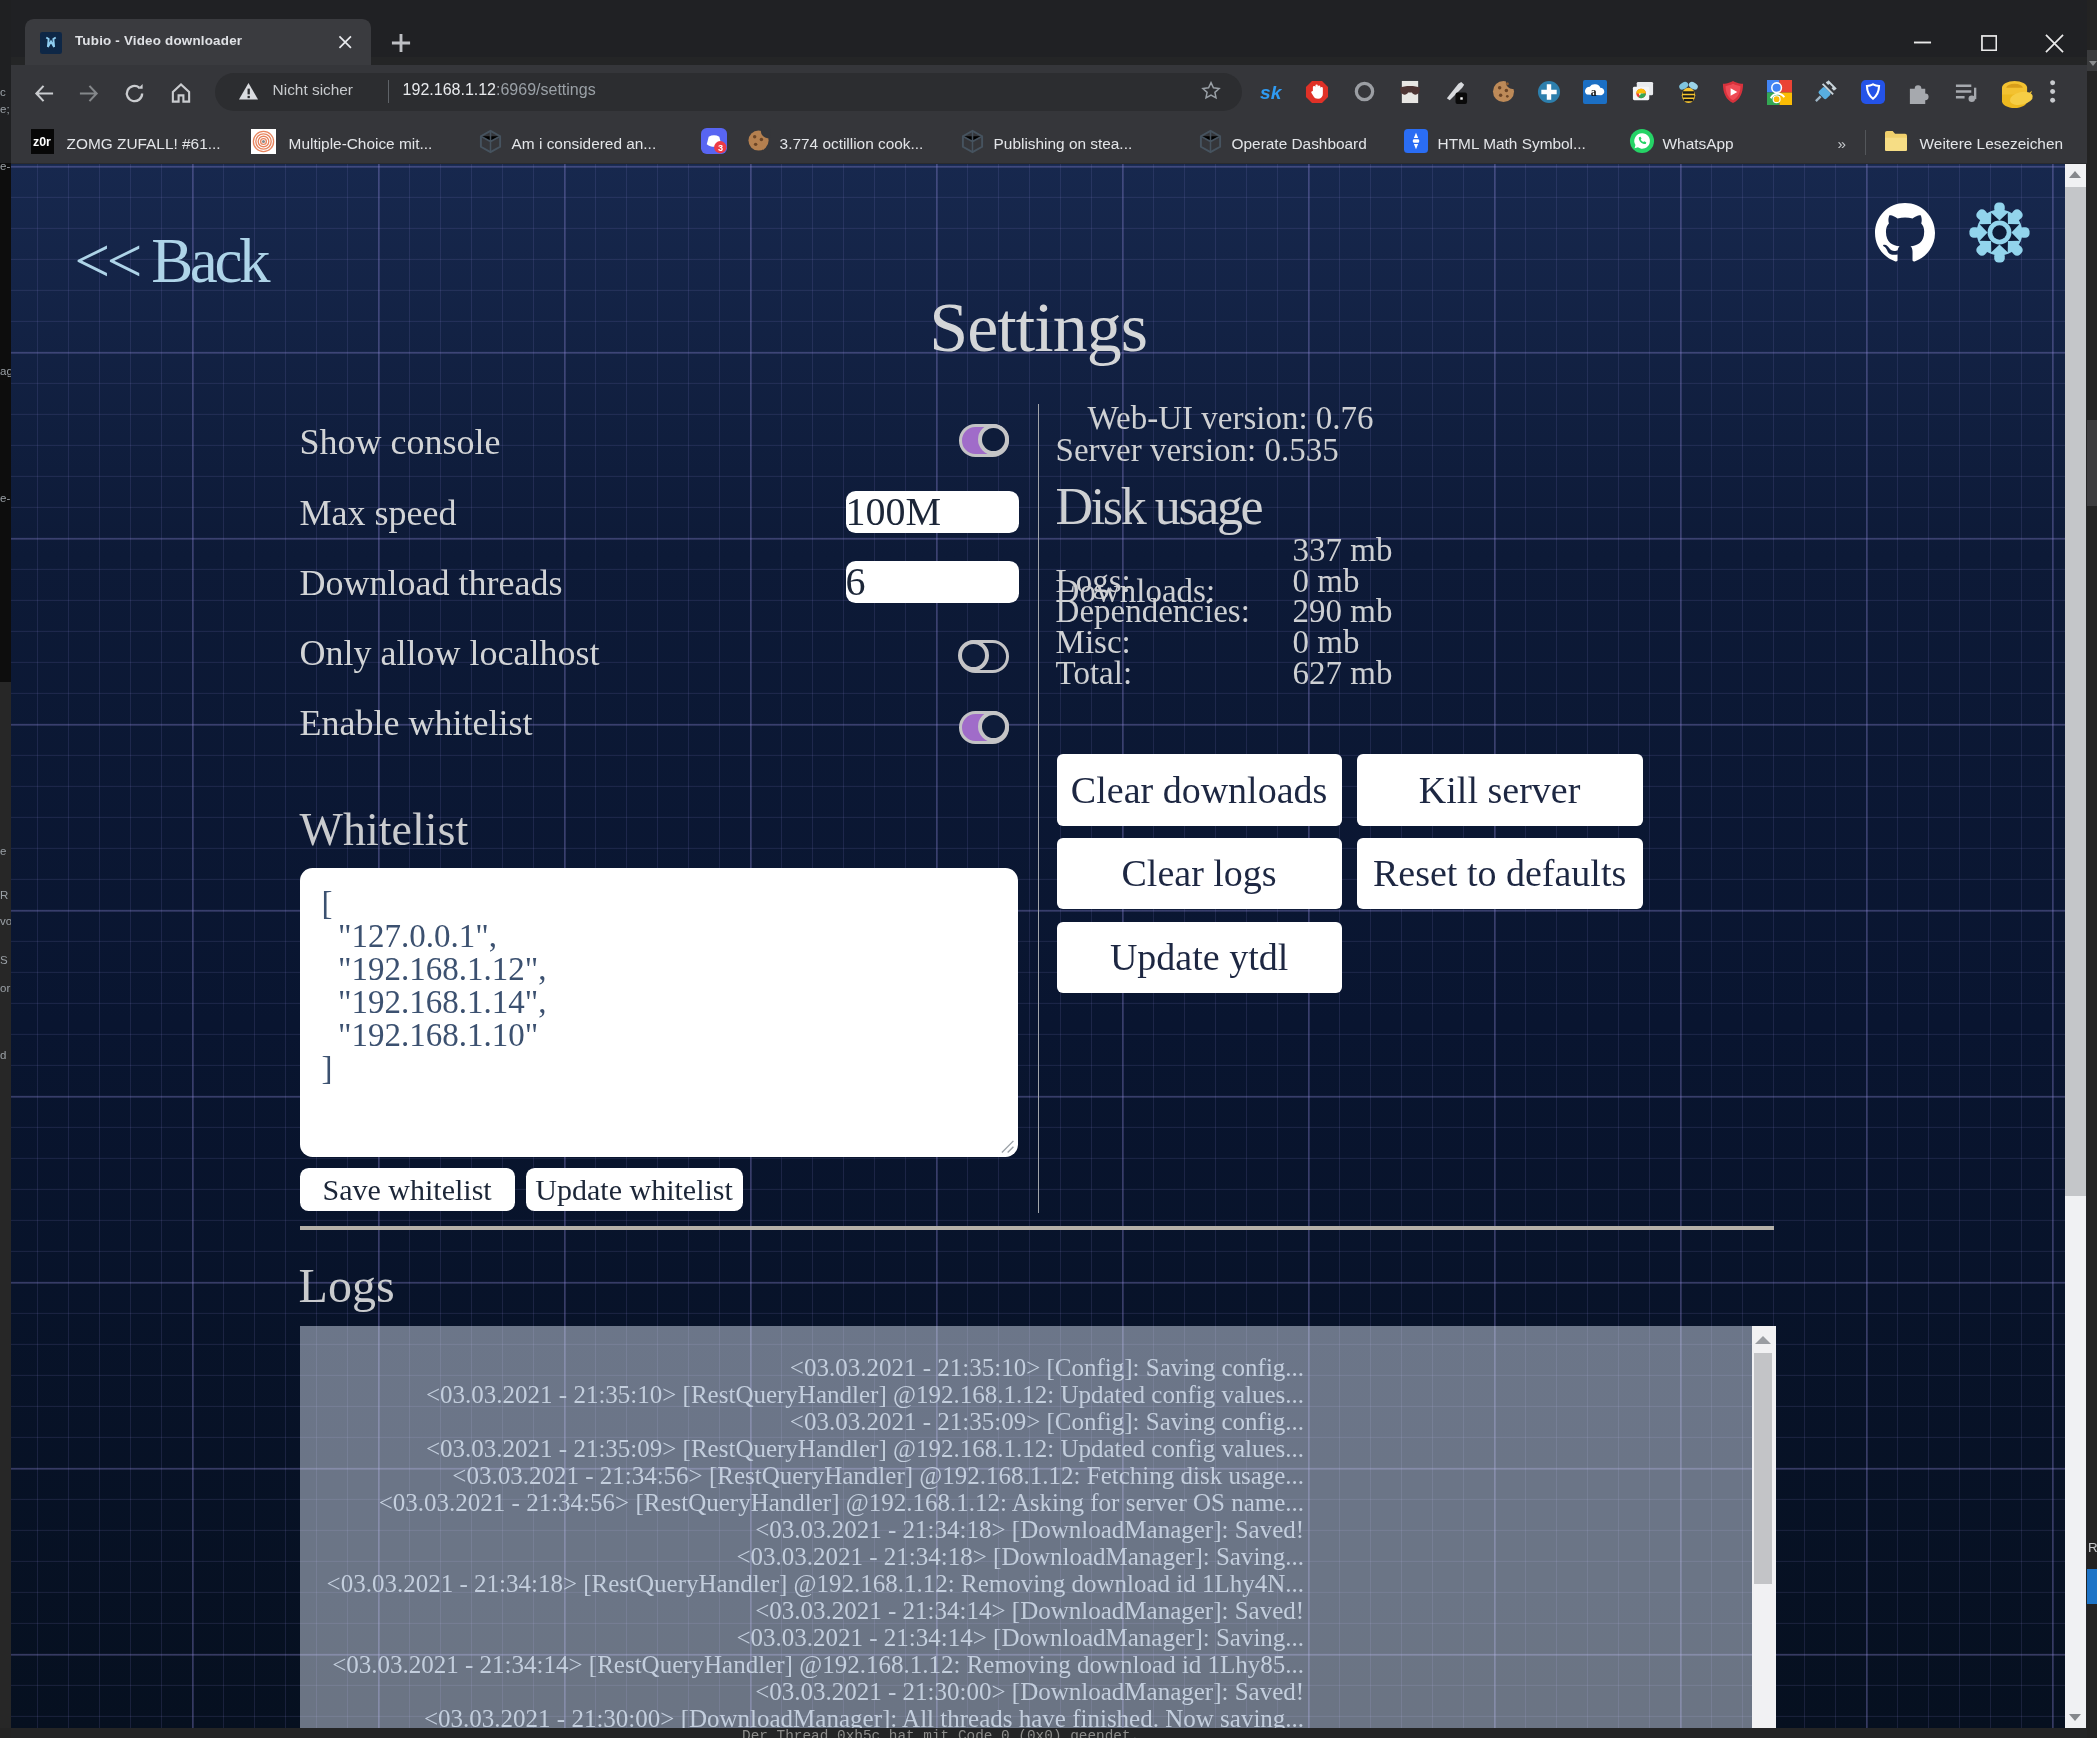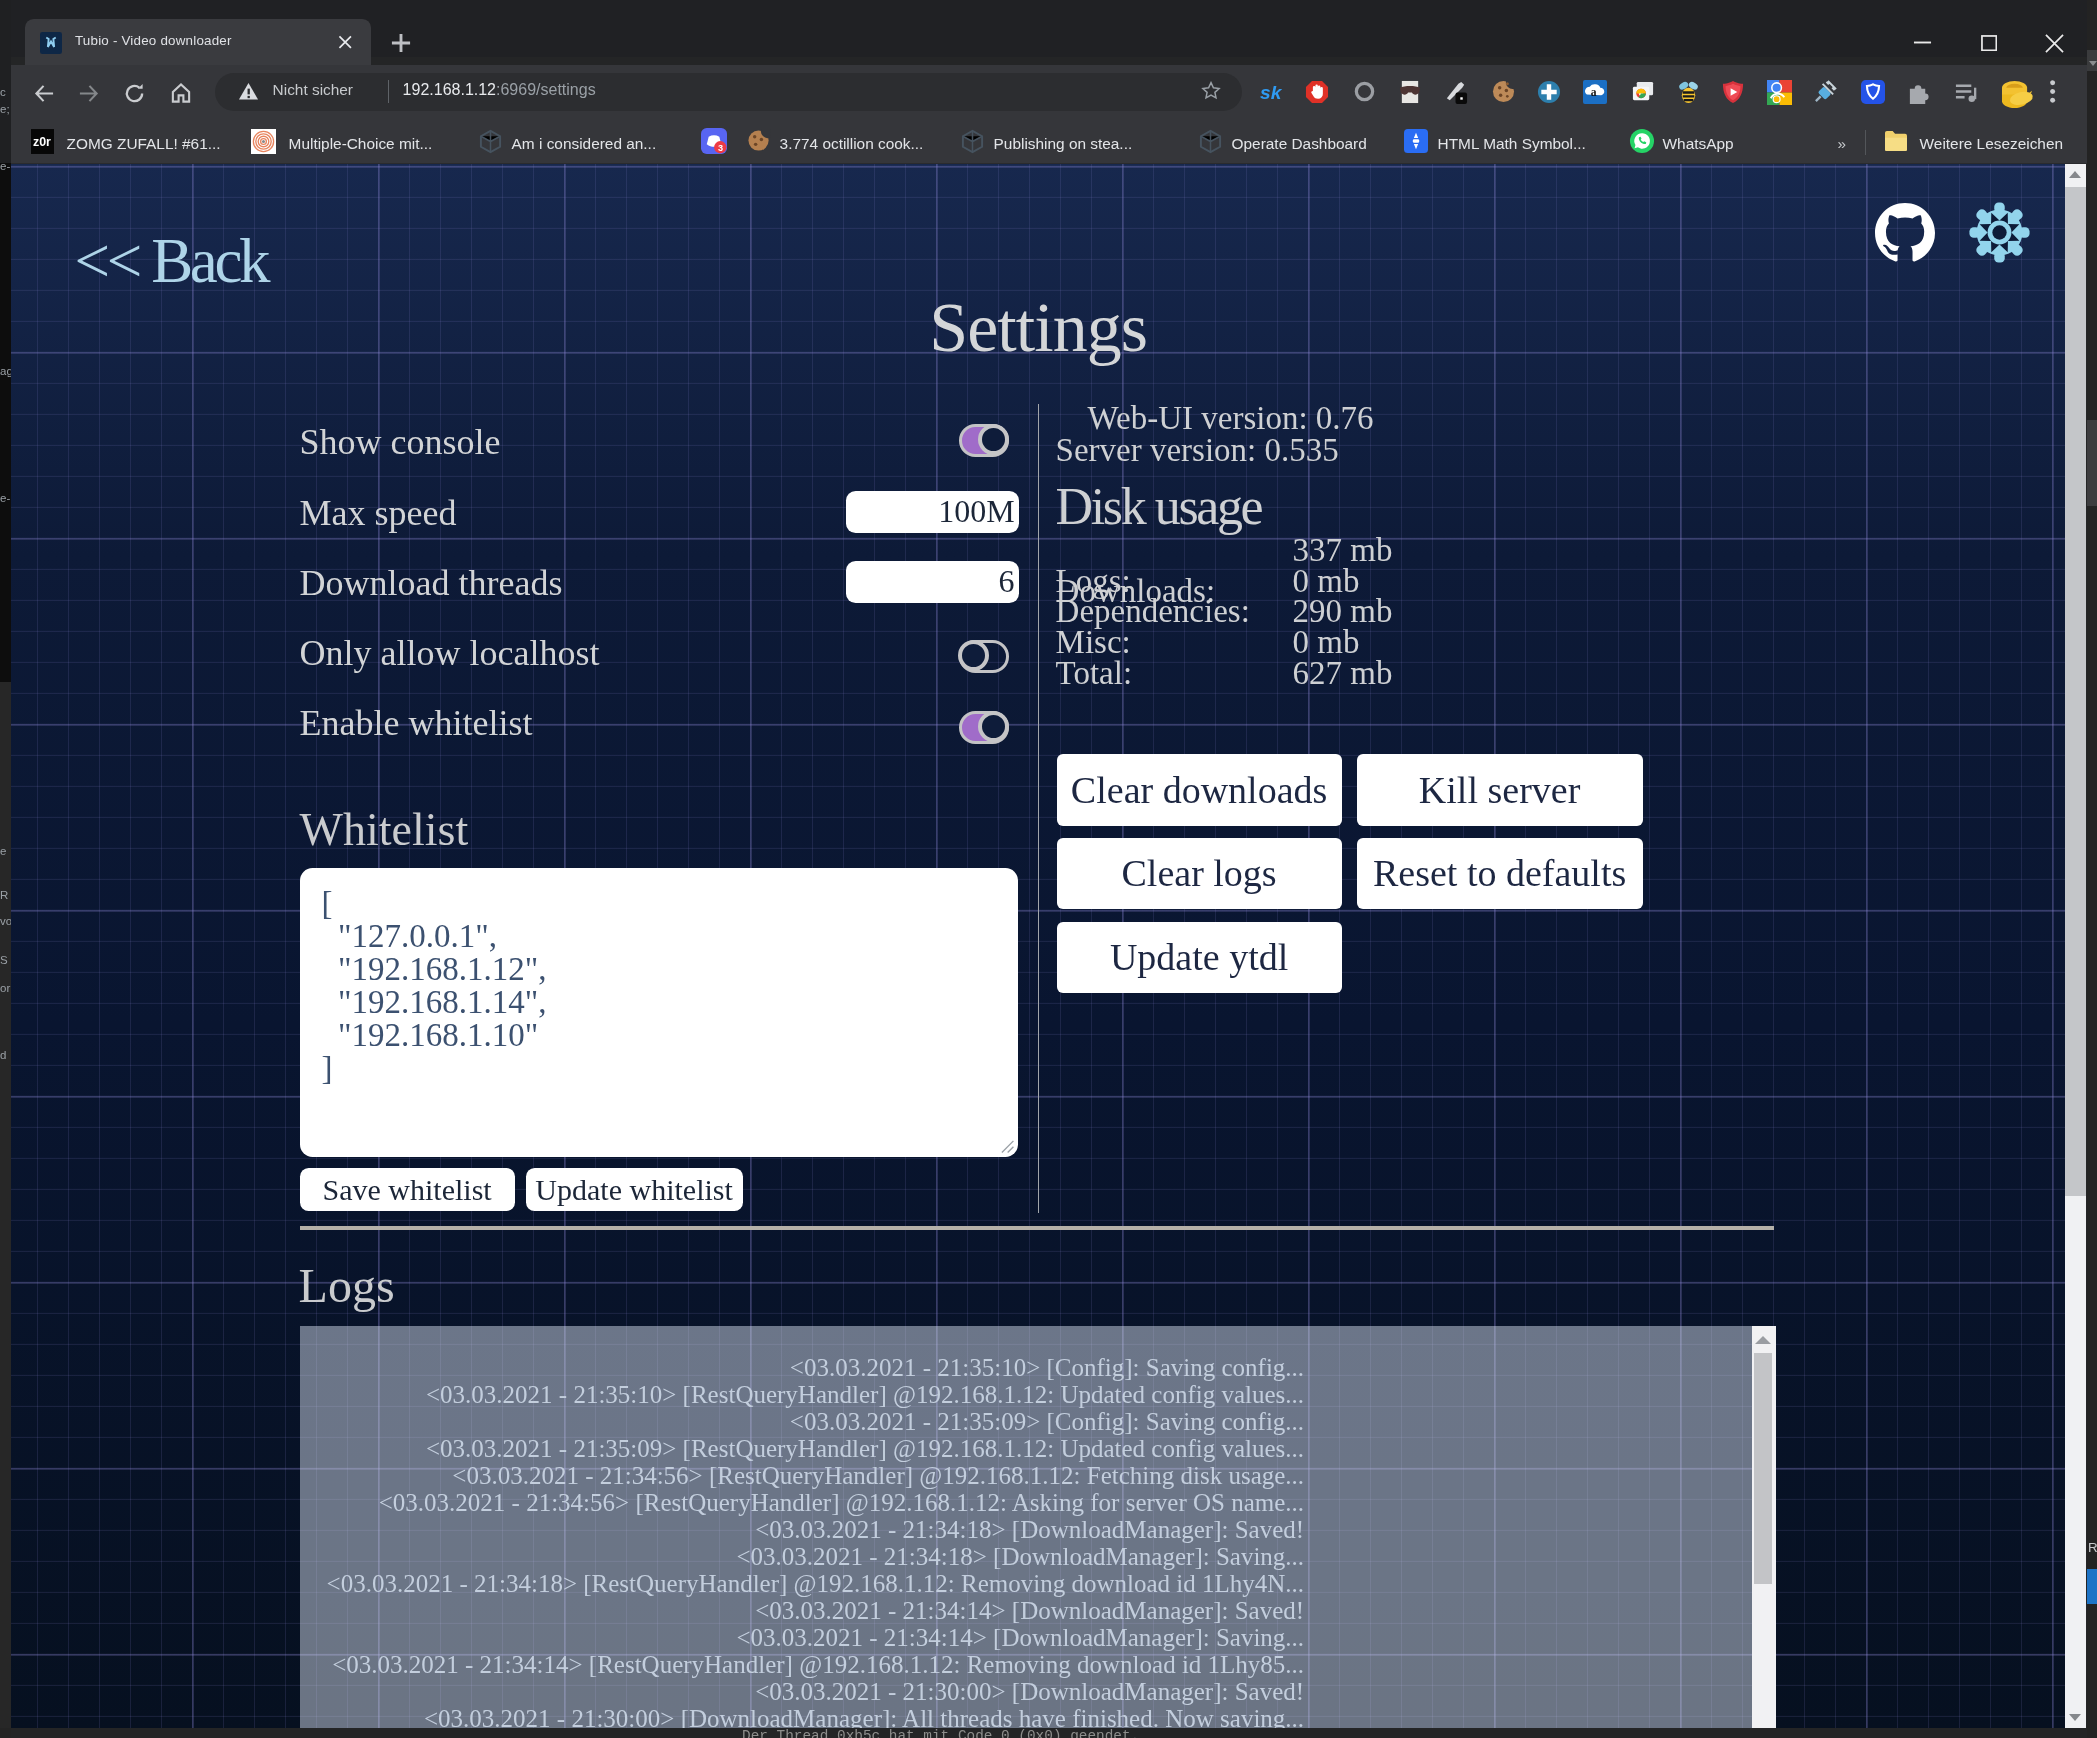--- a/index.html
+++ b/index.html
@@ -1,20 +1,20 @@
 <!DOCTYPE html>
 <html><head>
 <meta charset="utf-8">
 <style>
   * { margin:0; padding:0; box-sizing:border-box; }
   html,body { width:2097px; height:1739px; overflow:hidden; background:#242526; }
   .abs { position:absolute; }
   body { position:relative; font-family:"Liberation Sans", sans-serif; }
   svg { display:block; }
-  #tabstrip { left:10.6px; top:0; width:2076px; height:57px; background:#202124; }
+  #tabstrip { left:10.6px; top:0; width:2076px; height:57px; background:#202124;font-weight:bold; }
   #tab { position:absolute; left:14.4px; top:19px; width:346px; height:46px; background:#3a3b3f; border-radius:8.6px 8.6px 0 0; }
   #toolbar { left:10.6px; top:65px; width:2076px; height:57px; background:#35363a; }
   #addrbar { position:absolute; left:204px; top:7.7px; width:1027px; height:38px; border-radius:19px; background:#2c2d30; }
   #bookbar { left:10.6px; top:122px; width:2076px; height:42px; background:#35363a; border-bottom:1px solid #2a2b2e;}
   .bktxt { position:absolute; top:12.5px; font-size:15.4px; color:#e3e5e8; white-space:nowrap; }
   #page { left:10.6px; top:164px; width:2055px; height:1564px; overflow:hidden;
      background:
        linear-gradient(90deg, rgba(138,132,210,0.26) 0 1.9px, transparent 1.9px 100%),
        linear-gradient(180deg, rgba(138,132,210,0.26) 0 1.9px, transparent 1.9px 100%),
        linear-gradient(90deg, rgba(132,126,202,0.16) 0 1.3px, transparent 1.3px 100%),
@@ -25,21 +25,21 @@
   }
   .serif { font-family:"Liberation Serif", serif; }
   #backlink { left:64px; top:61px; font-size:63px; color:#aed4e8; line-height:1.15; letter-spacing:-3.4px;}
   #settingsh { left:0; top:124px; width:2055px; text-align:center; font-size:70px; color:#d4d6d8; line-height:1.15; letter-spacing:-1px; }
   .rowlabel { position:absolute; left:289px; font-size:36px; color:#d2d4d6; line-height:1.2; }
   .toggle { position:absolute; left:948px; width:50px; height:33px; border:3.8px solid #c3c3c5; border-radius:16.3px; }
   .toggle .knob { position:absolute; top:-2.9px; width:31px; height:31px; border:4.8px solid #c5c5c7; border-radius:50%; background:#0e1c3a; }
   .toggle.on { background:#a06cc9; }
   .toggle.on .knob { right:-3.8px; }
   .toggle.off .knob { left:-3.8px; }
-  .ninput { position:absolute; left:835px; width:173px; height:42px; background:#fff; border-radius:9.6px; color:#1c2638; font-size:32px; text-align:right; padding-right:4px; font-family:"Liberation Serif", serif; line-height:41px;}
+  .ninput { position:absolute; left:835px; width:173px; height:42px; background:#fff; border-radius:9.6px; color:#1c2638; font-size:40px; text-align:left; padding-right:24px; font-family:"Liberation Serif", serif; line-height:41px;}
   #whitelisth { left:289px; top:640px; font-size:46px; color:#c9cbce; line-height:1.15; }
   #wltextarea { left:289px; top:704px; width:718px; height:289px; background:#fff; border-radius:12.5px; color:#3c5170; font-size:33px; line-height:33px; padding:19px 0 0 22px; }
   .wbtn { position:absolute; height:43px; background:#fff; border-radius:8.6px; color:#1c2638; font-size:30px; text-align:center; }
   #vsep { left:1027px; top:240px; width:1.9px; height:809px; background:#a2a6ab; }
   #hsep { left:289px; top:1062px; width:1474px; height:3.8px; background:#b5b1a9; }
   .rtext { position:absolute; left:1045px; font-size:33px; color:#ced0d3; line-height:1.2; }
   #diskh { left:1045px; top:312px; font-size:52px; color:#ced0d3; line-height:1.2; letter-spacing:-2.4px; }
   .btn { position:absolute; background:#fff; border-radius:6px; color:#1d2742; font-size:38px; text-align:center; }
   #logsh { left:288px; top:1093px; font-size:48px; color:#c9cbce; line-height:1.2; }
   #logpanel { left:289px; top:1162px; width:1476px; height:402px; background:rgba(226,235,250,0.46); }

